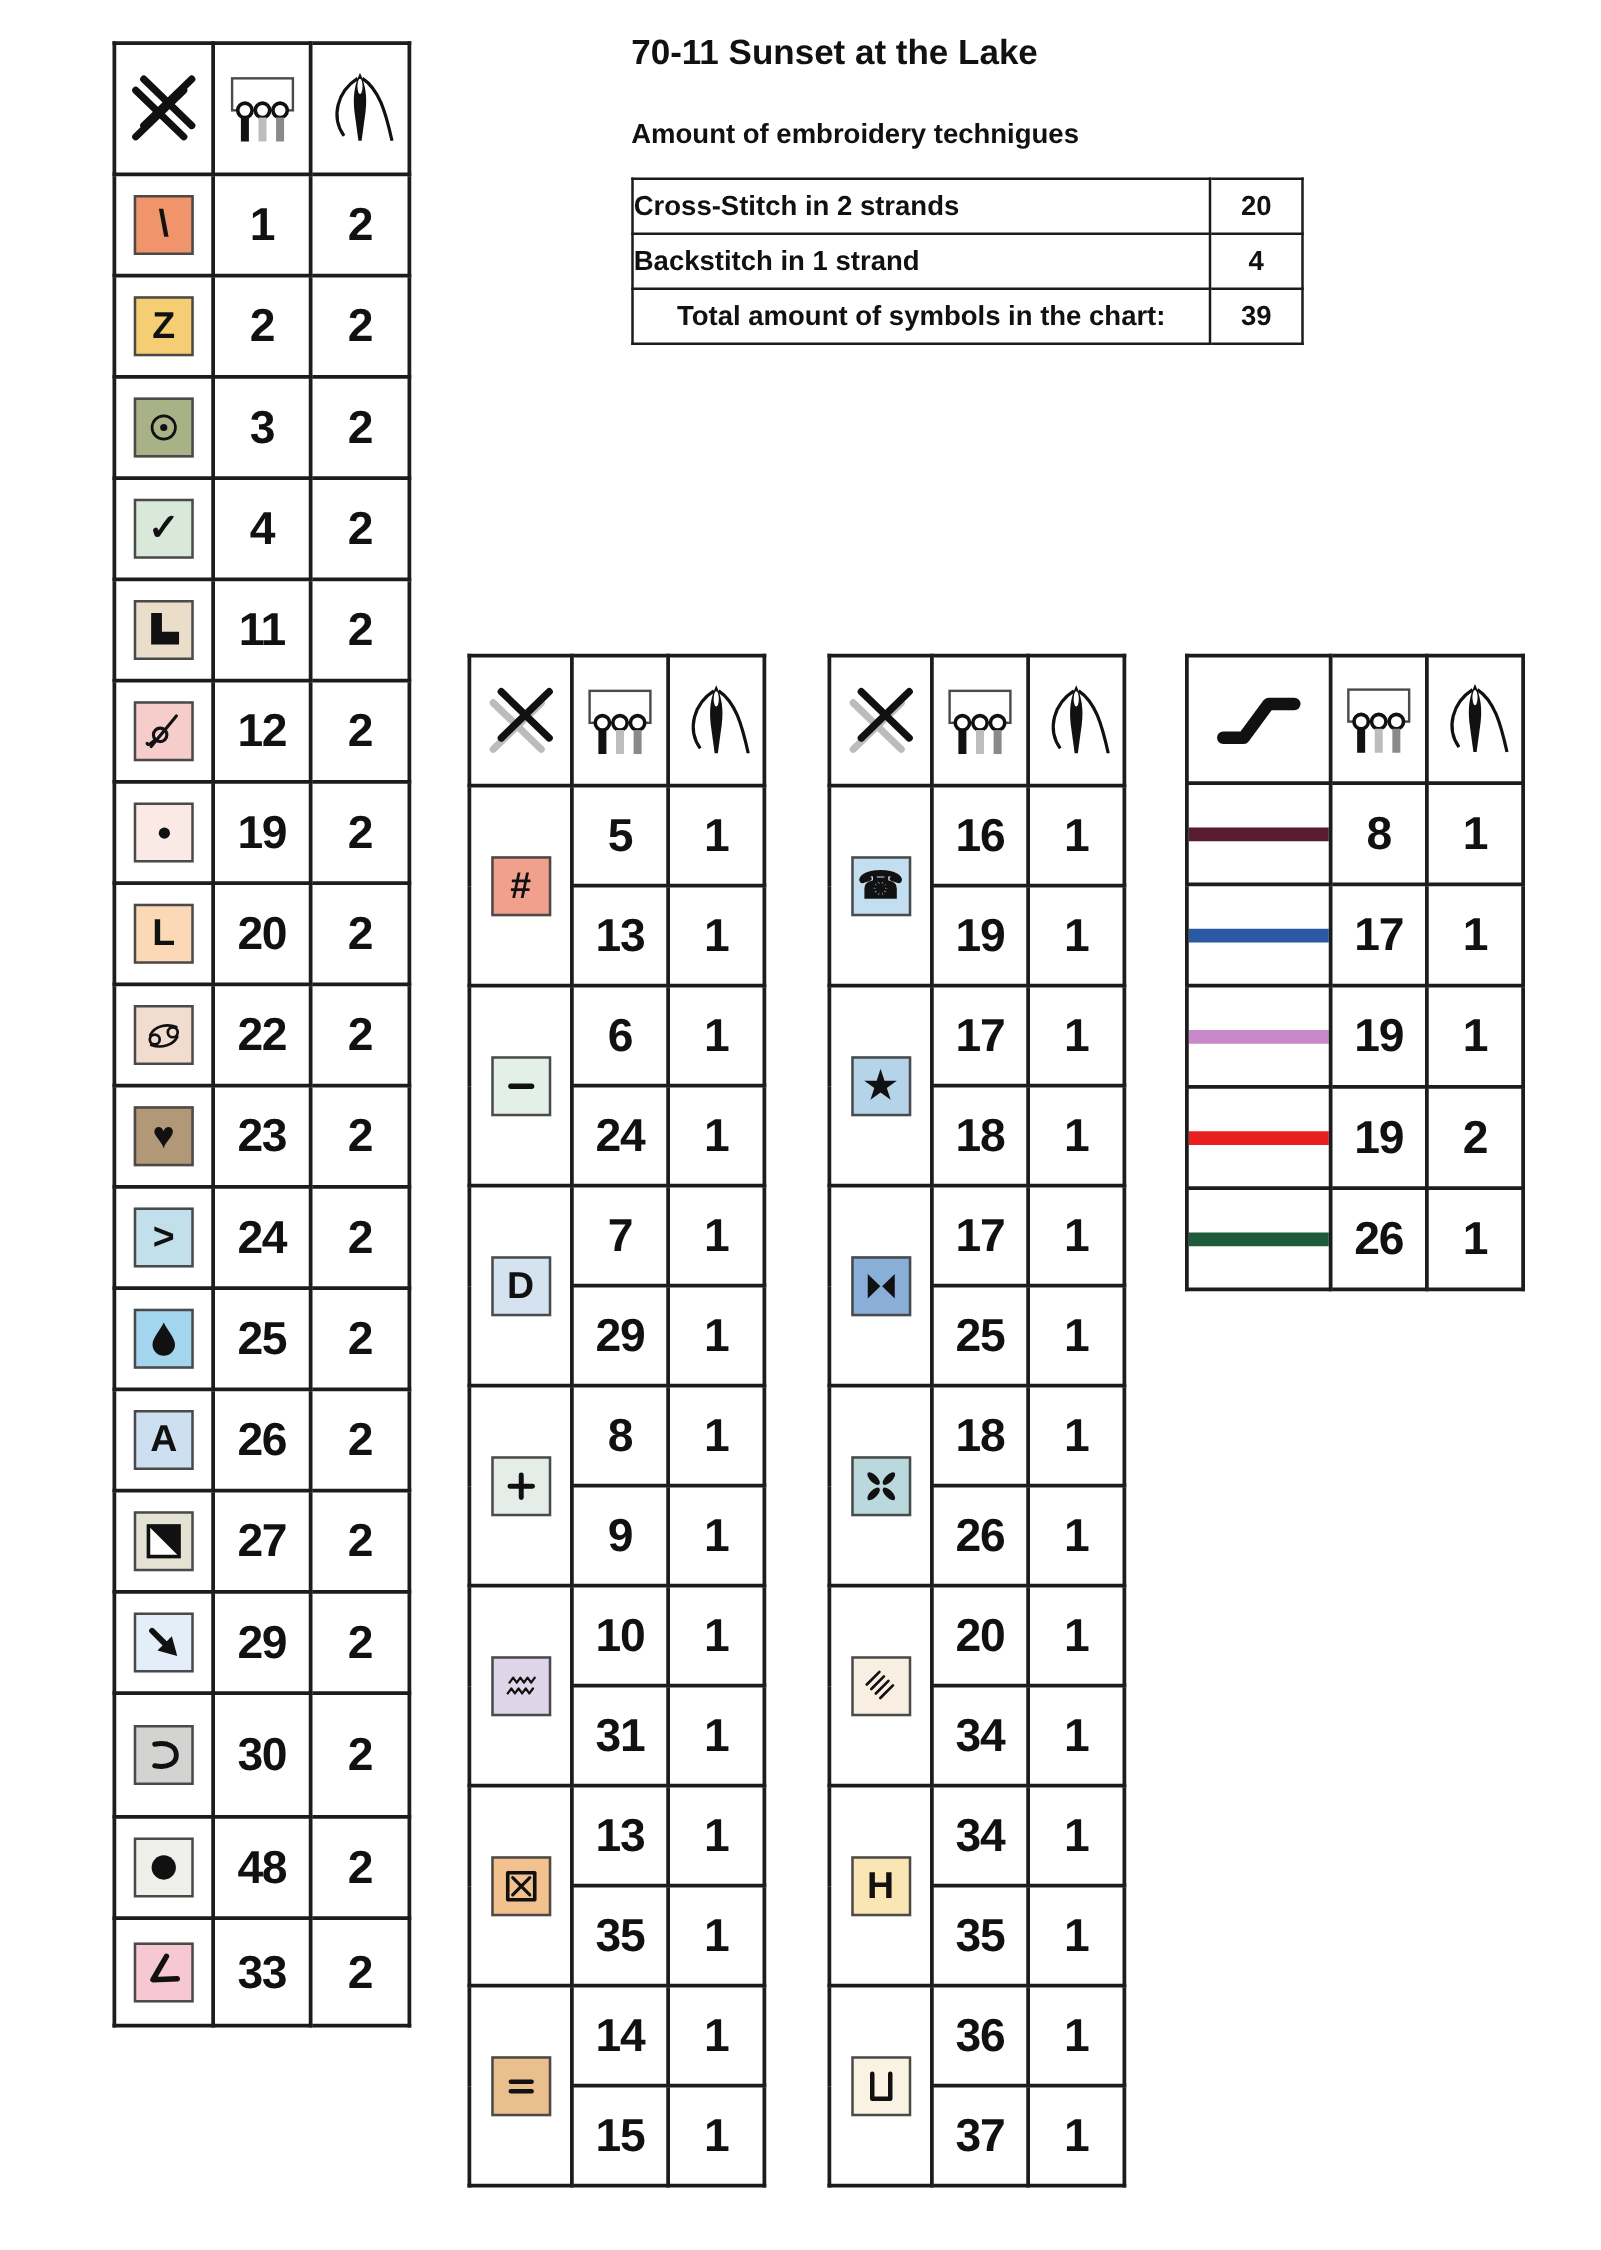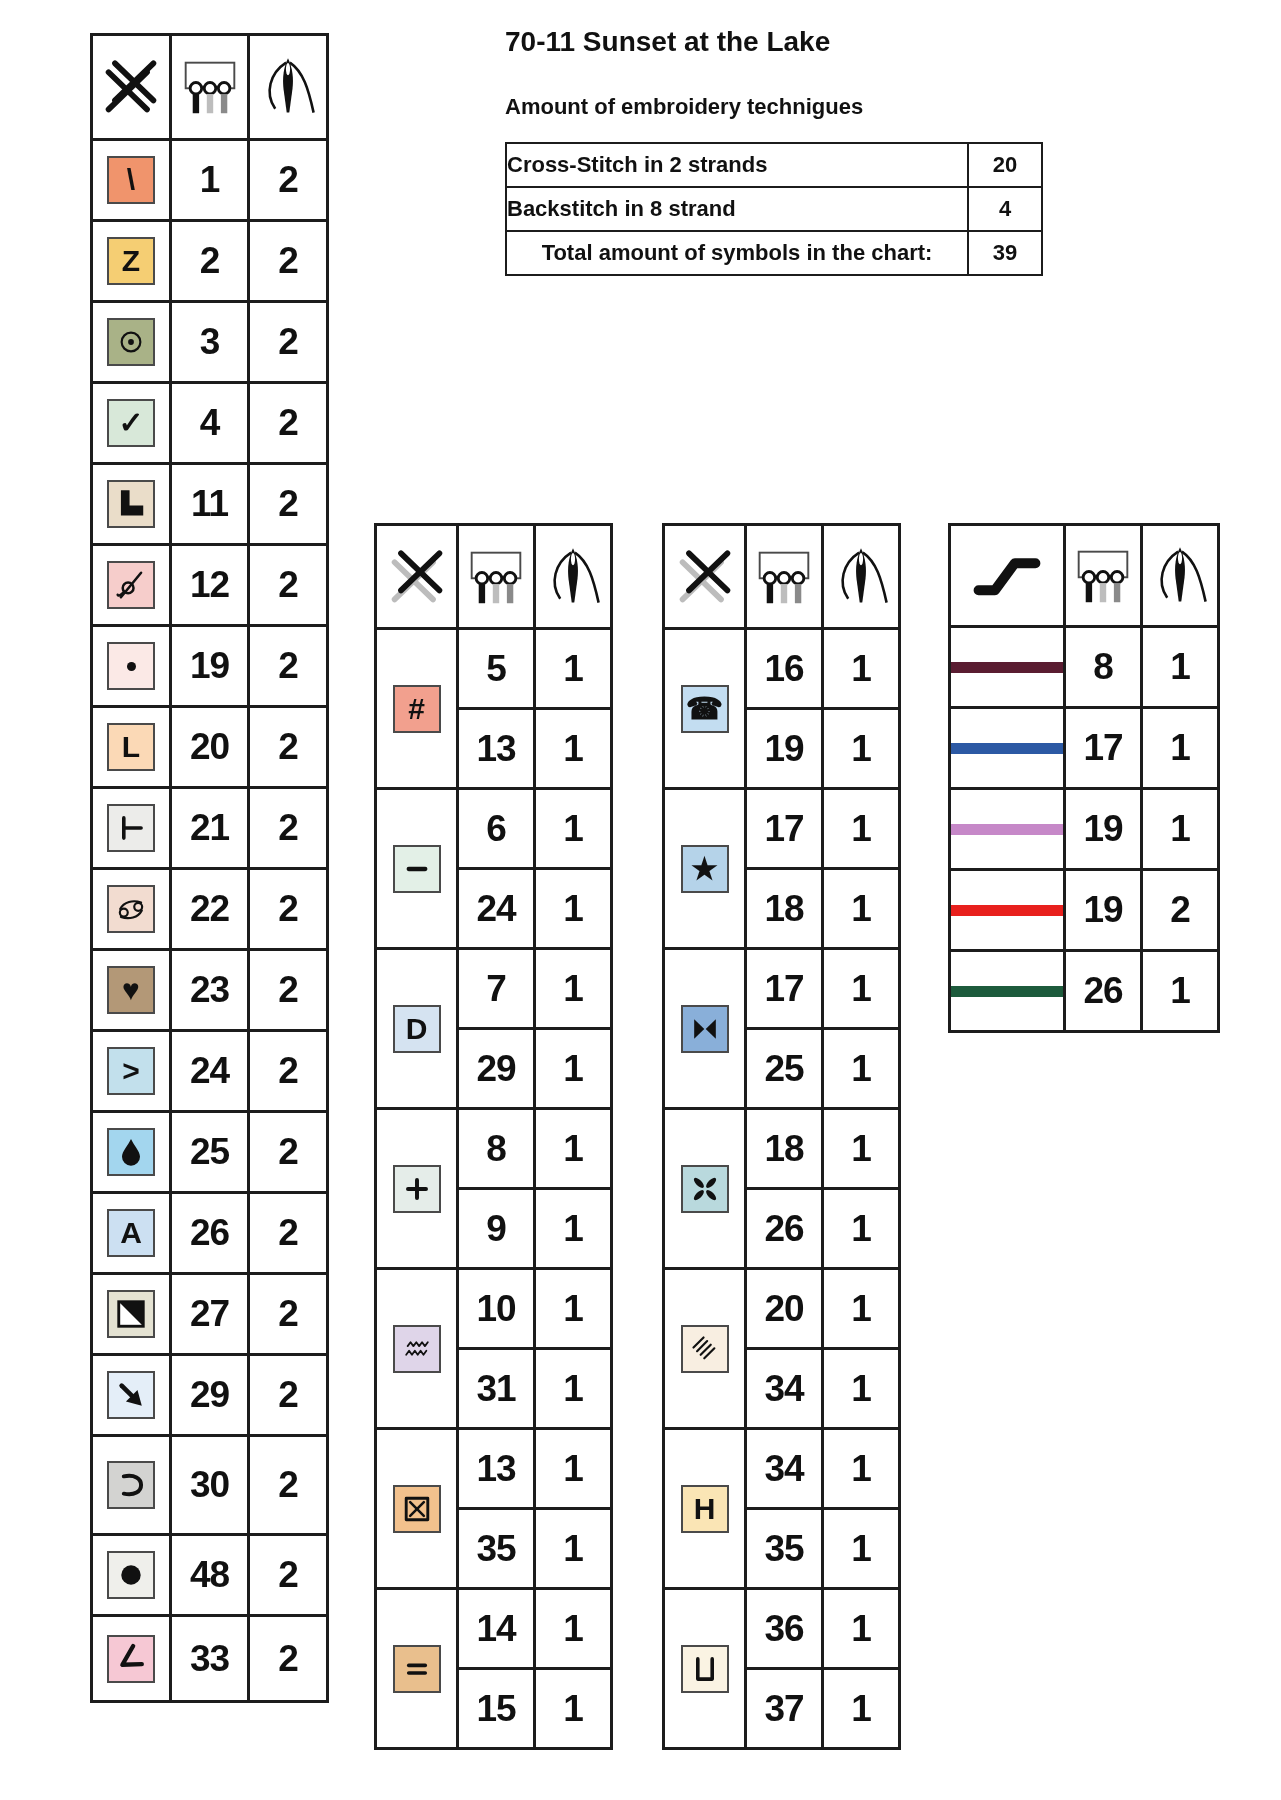--- a/index.html
+++ b/index.html
@@ -32,21 +32,21 @@
   <h1 class="page-title">70-11 Sunset at the Lake</h1>
   <h2 class="sum-title">Amount of embroidery technigues</h2>
   <div id="summary-holder" class="abs" style="left:505px;top:142px;">
       <table class="sumtbl">
         <tbody>
           <tr>
        <td class="slabel " style="width:460px">Cross-Stitch in 2 strands</td>
        <td class="sval" style="width:72px">20</td>
      </tr>
           <tr>
-       <td class="slabel " style="width:460px">Backstitch in 8 strand</td>
+       <td class="slabel " style="width:460px">Backstitch in 1 strand</td>
        <td class="sval" style="width:72px">4</td>
      </tr>
           <tr>
        <td class="slabel center" style="width:460px">Total amount of symbols in the chart:</td>
        <td class="sval" style="width:72px">39</td>
      </tr>
         </tbody>
       </table>
     </div>
   <div id="full-holder" class="abs" style="left:90px;top:33px;">
@@ -157,32 +157,20 @@
        <td class="num">19</td>
        <td class="num">2</td>
      </tr>
           <tr style="height:81px">
        <td>
               <span class="sym-sq" style="background:#FBD9B6">
                 <span class="glyph">L</span>
               </span>
             </td>
        <td class="num">20</td>
-       <td class="num">2</td>
-     </tr>
-          <tr style="height:81px">
-       <td>
-              <span class="sym-sq" style="background:#ECECEA">
-                <svg class="sym-svg" viewBox="0 0 100 100">
-                  <line x1="30" y1="22" x2="30" y2="78" stroke="#111" fill="none" stroke-linecap="round" stroke-linejoin="round" stroke-width="10"></line>
-                  <line x1="30" y1="50" x2="78" y2="50" stroke="#111" fill="none" stroke-linecap="round" stroke-linejoin="round" stroke-width="10"></line>
-                </svg>
-              </span>
-            </td>
-       <td class="num">21</td>
        <td class="num">2</td>
      </tr>
           <tr style="height:81px">
        <td>
               <span class="sym-sq" style="background:#F2DCD0">
                 <svg class="sym-svg" viewBox="0 0 100 100">
                   <circle cx="30" cy="60" r="11" stroke="#111" fill="none" stroke-linecap="round" stroke-linejoin="round" stroke-width="6"></circle>
                   <circle cx="70" cy="44" r="11" stroke="#111" fill="none" stroke-linecap="round" stroke-linejoin="round" stroke-width="6"></circle>
                   <path d="M20,50 C30,30 56,24 78,32" stroke="#111" fill="none" stroke-linecap="round" stroke-linejoin="round" stroke-width="6"></path>
                   <path d="M80,54 C70,74 44,80 22,72" stroke="#111" fill="none" stroke-linecap="round" stroke-linejoin="round" stroke-width="6"></path>

